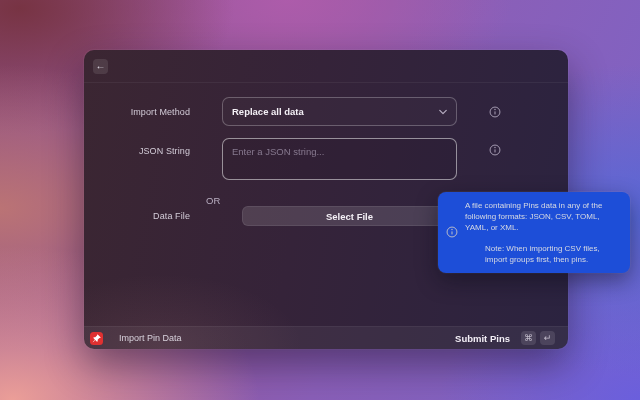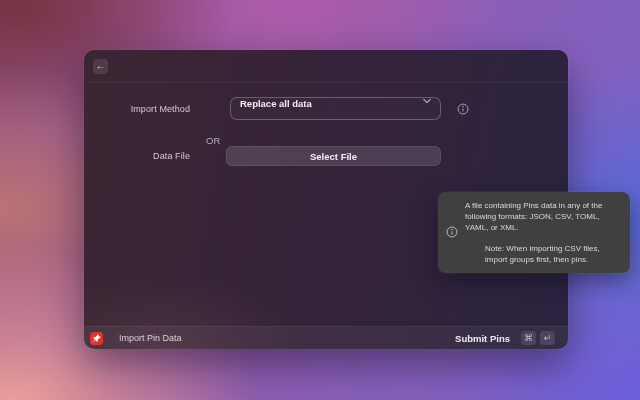--- a/index.html
+++ b/index.html
@@ -28,52 +28,52 @@
   }
 
   .win-header { height: 33px; display: flex; align-items: center; padding-left: 9px;
     border-bottom: 1px solid rgba(255,255,255,0.055); }
   .back-btn { width: 15px; height: 15px; border-radius: 4px;
     background: rgba(255,255,255,0.10); color: #e9e4ee;
     display: flex; align-items: center; justify-content: center;
     font-size: 10px; line-height: 1; cursor: pointer; }
 
   .content { padding-top: 14px; }
-  .row { display: grid; grid-template-columns: 82px 235px 24px; column-gap: 16px;
+  .row { display: grid; grid-template-columns: 82px 235px 24px; column-gap: 32px;
     margin-left: 24px; align-items: center; }
   .row.top-align { align-items: start; }
   .row + .row { margin-top: 12px; }
   .field-label { text-align: right; font-size: 9px; color: #d3ccd8; letter-spacing: .1px; }
   .row.top-align .field-label { padding-top: 8px; }
   .row.top-align .info-cell { padding-top: 6px; }
 
-  .select-box { height: 23px; border: 1px solid rgba(255,255,255,0.26); border-radius: 7px;
-    background: rgba(255,255,255,0.02); display: flex; align-items: flex-start;
-    padding: 0 9px; cursor: pointer; margin-left: 24px; }
+  .select-box { height: 29px; border: 1px solid rgba(255,255,255,0.26); border-radius: 7px;
+    background: rgba(255,255,255,0.02); display: flex; align-items: center;
+    padding: 0 9px; cursor: pointer; }
   .select-value { flex: 1; font-size: 9.5px; font-weight: 600; color: #f4f0f6; }
   .select-chevron { color: #b3aabe; display: flex; }
 
   .textarea-box { height: 42px; border: 1px solid rgba(255,255,255,0.50); border-radius: 7px;
     background: rgba(0,0,0,0.06); width: 100%; resize: none;
     font-family: "Liberation Sans", sans-serif; font-size: 9.5px; color: #eae5ee;
     padding: 7px 9px; outline: none; }
   .textarea-box::placeholder { color: #87798f; }
 
   .or-label { margin: 15px 0 0 122px; font-size: 9.5px; color: #b9afc2; }
 
   .file-btn { height: 20px; border-radius: 6px; border: 1px solid rgba(255,255,255,0.08);
     background: rgba(255,255,255,0.13); color: #f4f0f6;
     font-size: 9.5px; font-weight: 600; display: flex; align-items: center; justify-content: center;
     cursor: pointer; margin-left: 20px; }
 
   .info-cell { display: flex; align-items: center; }
   .info-icon { width: 12px; height: 12px; color: #a79db3; display: block; }
 
   .tooltip { position: absolute; left: 438px; top: 192px; width: 192px;
-    background: #404040; border-radius: 8px;
+    background: #1d4ed8; border-radius: 8px;
     box-shadow: 0 8px 22px rgba(10,10,25,0.45), 0 0 0 1px rgba(255,255,255,0.05);
     padding: 8px 10px 8px 27px; z-index: 5; }
   .tooltip .info-icon { position: absolute; left: 8px; top: 50%; transform: translateY(-50%);
     color: #b9bcc9; }
   .tooltip-text { font-size: 8px; line-height: 1.4; color: #d7dae2; }
   .tooltip-text + .tooltip-text { margin-top: 9px; margin-left: 20px; }
 
   .win-footer { position: absolute; left: 0; right: 0; bottom: 0; height: 23px;
     background: rgba(255,255,255,0.05); border-top: 1px solid rgba(255,255,255,0.05);
     display: flex; align-items: center; padding: 0 13px 0 6px; }
@@ -112,20 +112,31 @@
       </div>
       <div class="info-cell">
         <svg class="info-icon" viewBox="0 0 16 16">
           <circle cx="8" cy="8" r="6.6" fill="none" stroke="currentColor" stroke-width="1.3"></circle>
           <rect x="7.3" y="6.9" width="1.4" height="4.3" rx="0.7" fill="currentColor"></rect>
           <circle cx="8" cy="4.7" r="0.95" fill="currentColor"></circle>
         </svg>
       </div>
     </div>
 
+    <div class="row top-align">
+      <div class="field-label">JSON String</div>
+      <textarea class="textarea-box" placeholder="Enter a JSON string..." style=""></textarea>
+      <div class="info-cell">
+        <svg class="info-icon" viewBox="0 0 16 16">
+          <circle cx="8" cy="8" r="6.6" fill="none" stroke="currentColor" stroke-width="1.3"></circle>
+          <rect x="7.3" y="6.9" width="1.4" height="4.3" rx="0.7" fill="currentColor"></rect>
+          <circle cx="8" cy="4.7" r="0.95" fill="currentColor"></circle>
+        </svg>
+      </div>
+    </div>
 
     <div class="or-label">OR</div>
 
     <div class="row">
       <div class="field-label">Data File</div>
       <div class="file-btn">Select File</div>
       <div class="info-cell"></div>
     </div>
 
   </div>

